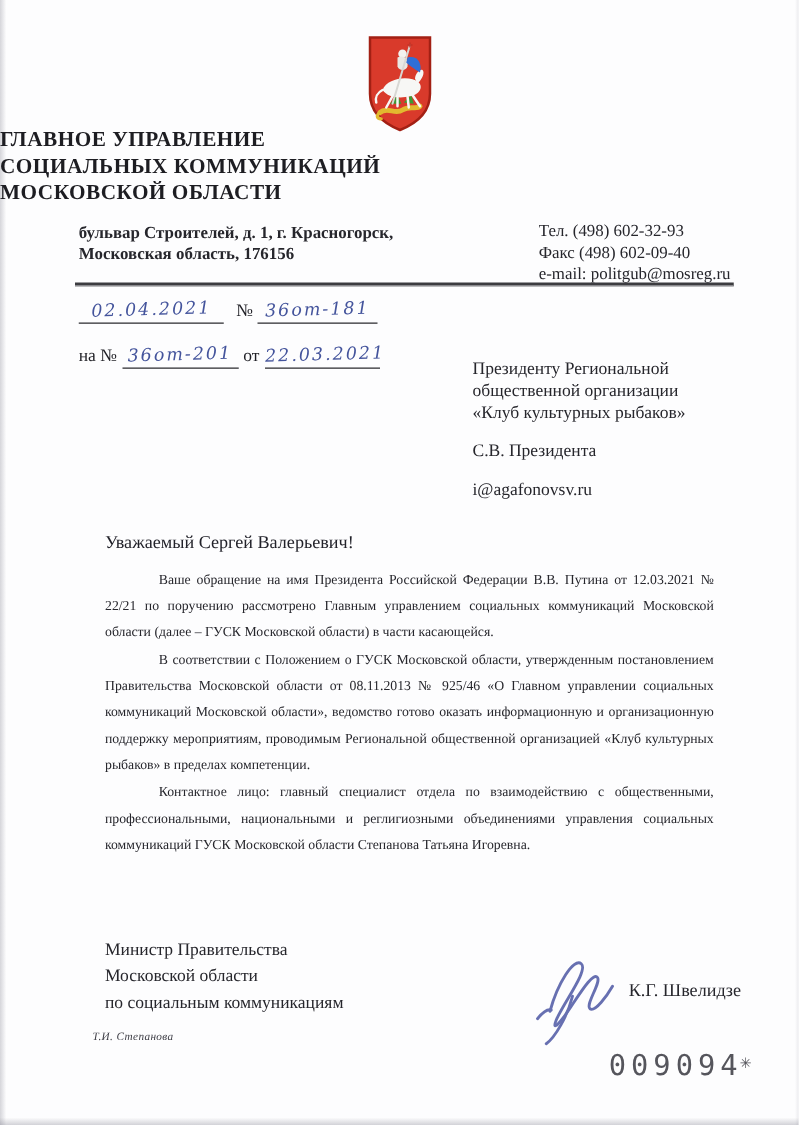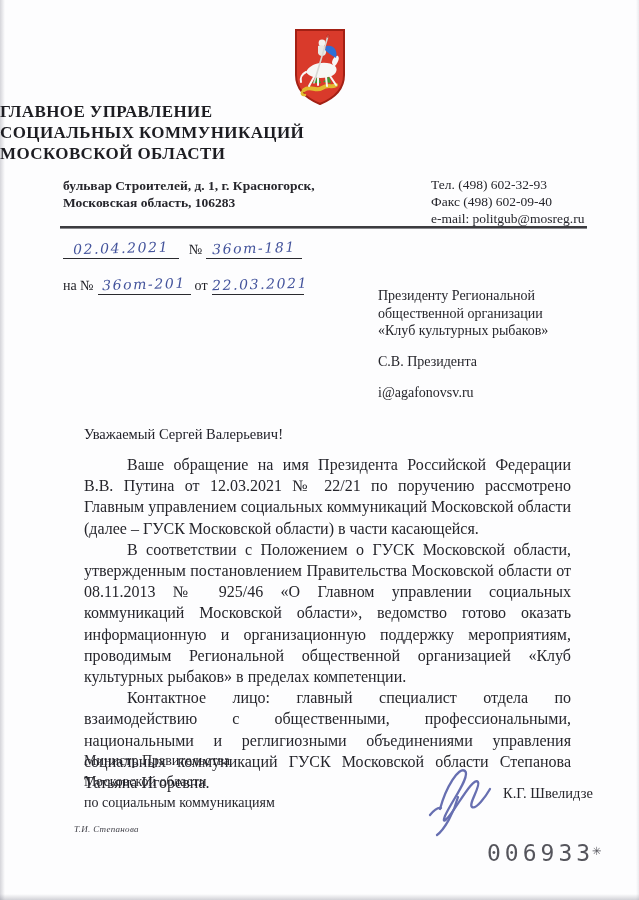--- a/index.html
+++ b/index.html
@@ -53,21 +53,21 @@
 
   .recipient { position:absolute; left:378px; top:287px; width:215px;
                font-size:14px; line-height:17.5px; color:#26262c; }
   .recipient .gap-s { height:13px; }
   .recipient .gap-m { height:14px; }
 
   .salutation { position:absolute; left:84px; top:426px; width:487px;
                 text-align:left; font-size:14.5px; color:#22222a; }
 
   .body-text { position:absolute; left:84px; top:454px; width:487px;
-               font-size:16px; line-height:21.2px; text-align:justify; color:#26262c; }
+               font-size:11px; line-height:21.2px; text-align:justify; color:#26262c; }
   .body-text p { text-indent:43px; }
 
   .sig-title { position:absolute; left:84px; top:750px; width:260px;
                font-size:14px; line-height:21px; color:#26262c; }
   .sig-autograph { position:absolute; left:418px; top:757px; width:100px; height:80px; }
   .sig-name { position:absolute; left:503px; top:785px; font-size:14.5px; color:#26262c; }
 
   .executor { position:absolute; left:74px; top:824px; font-size:9px;
               letter-spacing:.3px; color:#3e3e46;font-style:italic; }
 
@@ -106,21 +106,21 @@
 </div>
 
 <div class="org-name">
   <div>ГЛАВНОЕ УПРАВЛЕНИЕ</div>
   <div>СОЦИАЛЬНЫХ КОММУНИКАЦИЙ</div>
   <div>МОСКОВСКОЙ ОБЛАСТИ</div>
 </div>
 
 <div class="addr-block">
   <div>бульвар Строителей, д. 1, г. Красногорск,</div>
-  <div>Московская область, 106283</div>
+  <div>Московская область, 176156</div>
 </div>
 <div class="contact-block">
   <div>Тел. (498) 602-32-93</div>
   <div>Факс (498) 602-09-40</div>
   <div>e-mail: politgub@mosreg.ru</div>
 </div>
 
 <div class="rule"></div>
 
 <div class="ref-line ref-line1">
@@ -169,13 +169,13 @@
       <path d="M12 58 C16 53 20 50 23 51"></path>
       <path d="M22 52 C28 30 41 9 47 14 C53 19 33 45 27 59 C23 69 30 62 41 45 C49 33 57 21 60 25 C63 29 50 47 54 50 C58 53 68 39 72 32"></path>
       <path d="M40 40 C36 56 26 73 19 78"></path>
     </g>
   </svg>
 </div>
 <div class="sig-name">К.Г. Швелидзе</div>
 
 <div class="executor">Т.И. Степанова</div>
 
-<div class="stamp"><span>006933</span><span class="sym">✳</span></div>
+<div class="stamp"><span>009094</span><span class="sym">✳</span></div>
 
 </body></html>

